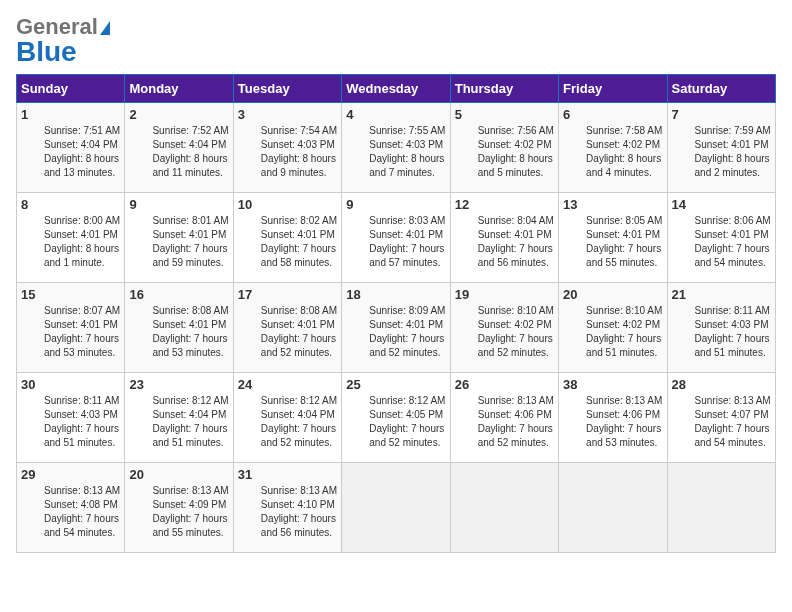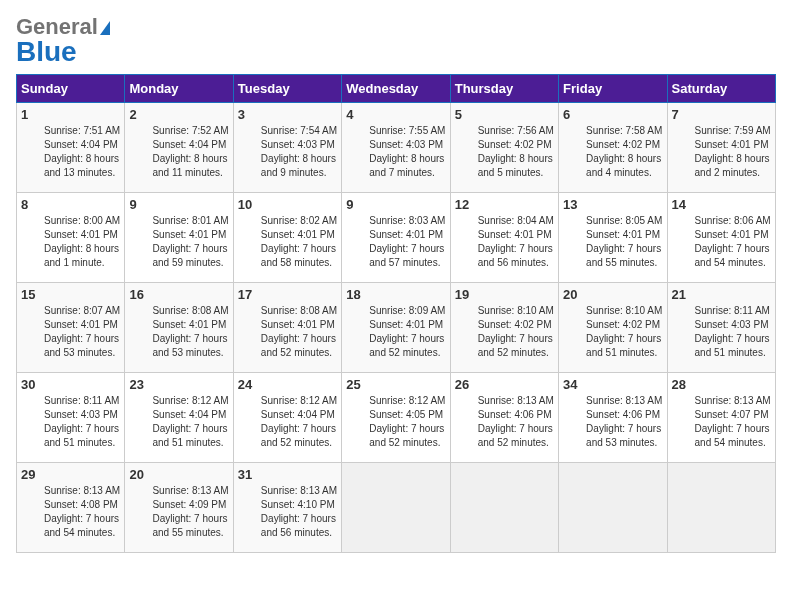--- a/index.html
+++ b/index.html
@@ -220,21 +220,21 @@
         </td>
         <td>
           <span class="day-num">25</span>
           <div class="day-info">Sunrise: 8:12 AM<br>Sunset: 4:05 PM<br>Daylight: 7 hours<br>and 52 minutes.</div>
         </td>
         <td>
           <span class="day-num">26</span>
           <div class="day-info">Sunrise: 8:13 AM<br>Sunset: 4:06 PM<br>Daylight: 7 hours<br>and 52 minutes.</div>
         </td>
         <td>
-          <span class="day-num">34</span>
+          <span class="day-num">38</span>
           <div class="day-info">Sunrise: 8:13 AM<br>Sunset: 4:06 PM<br>Daylight: 7 hours<br>and 53 minutes.</div>
         </td>
         <td>
           <span class="day-num">28</span>
           <div class="day-info">Sunrise: 8:13 AM<br>Sunset: 4:07 PM<br>Daylight: 7 hours<br>and 54 minutes.</div>
         </td>
       </tr>
       <tr>
         <td>
           <span class="day-num">29</span>

